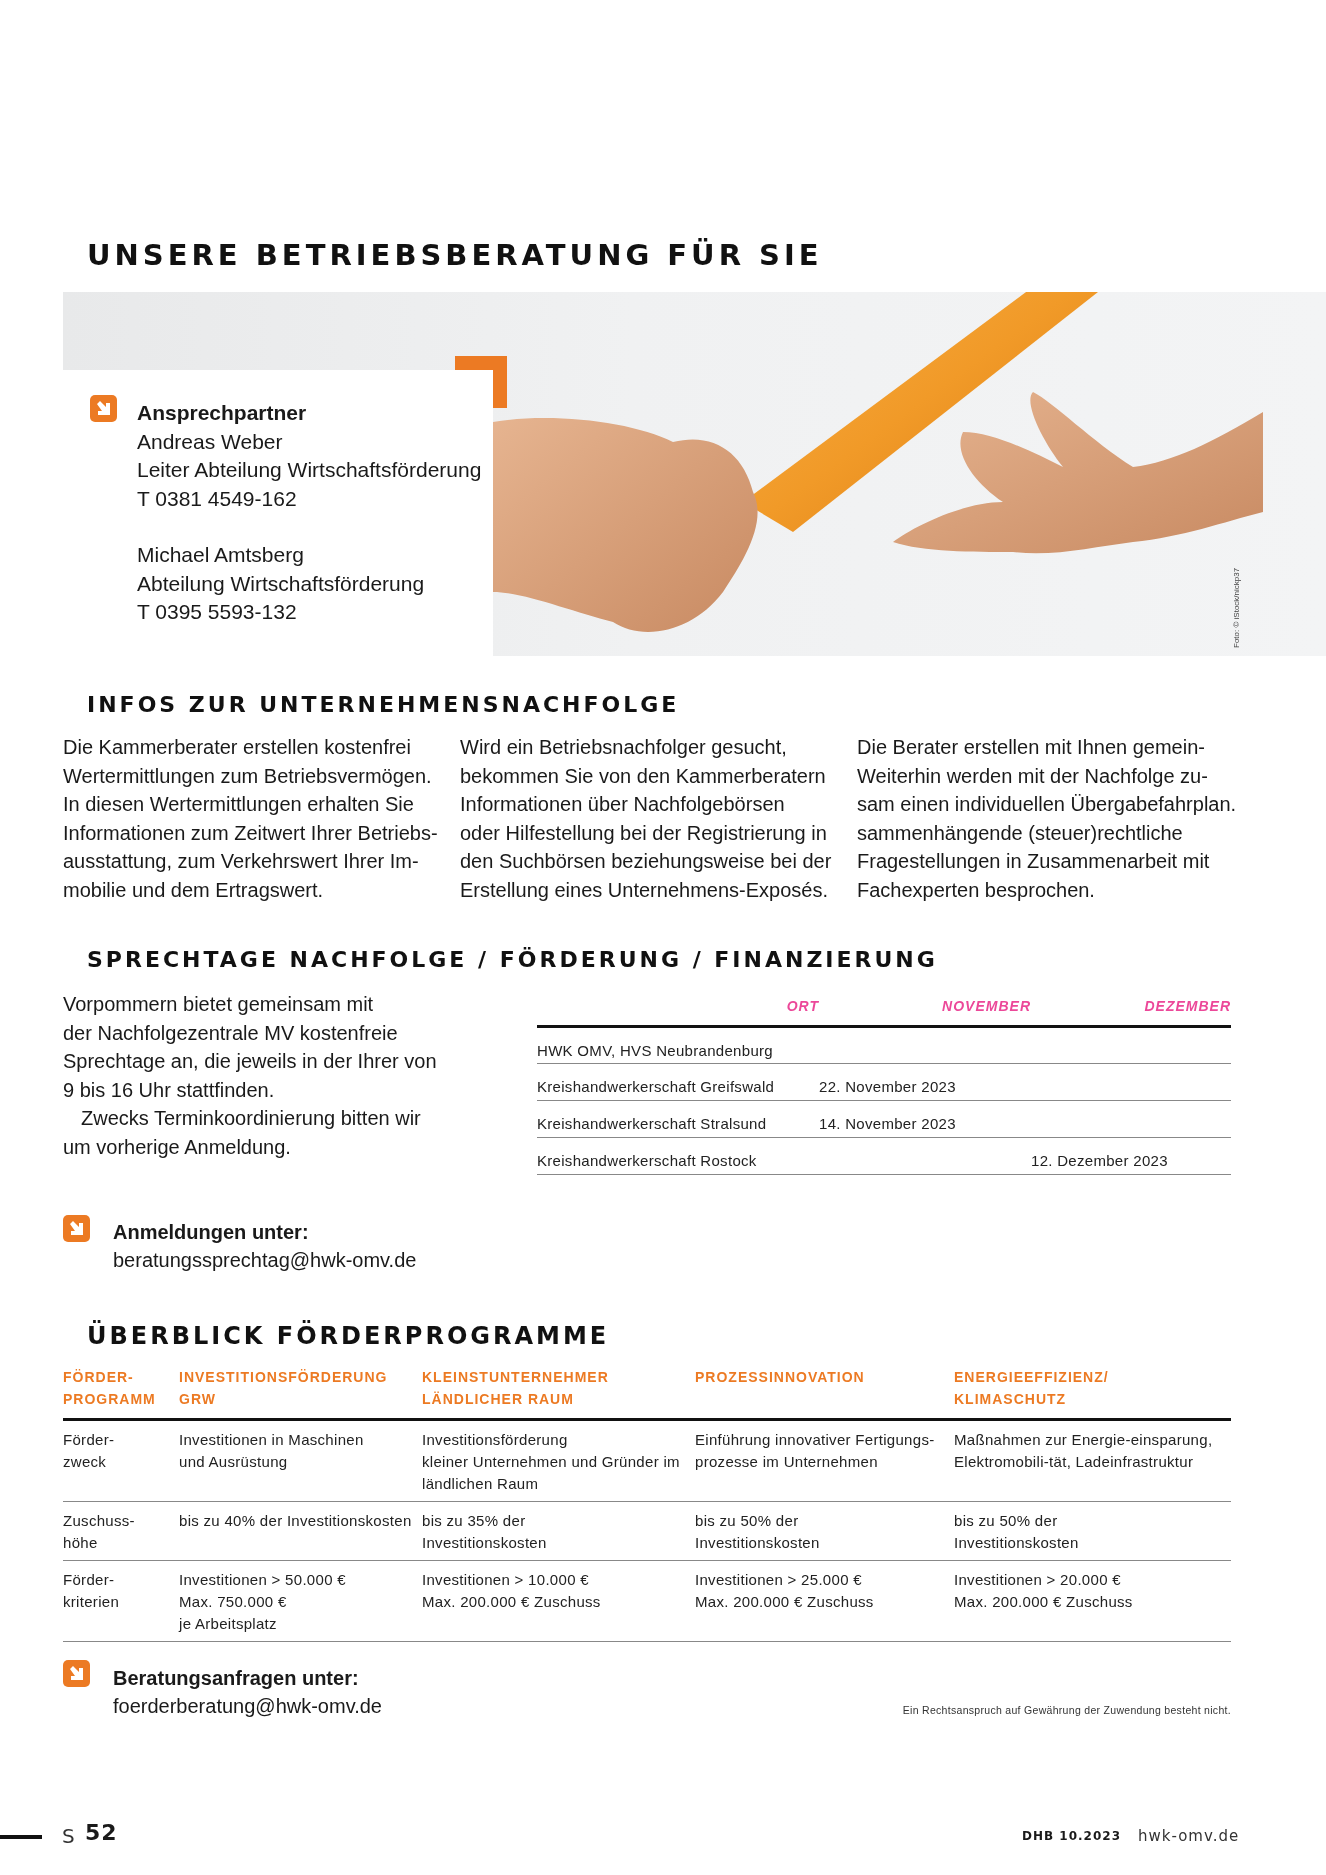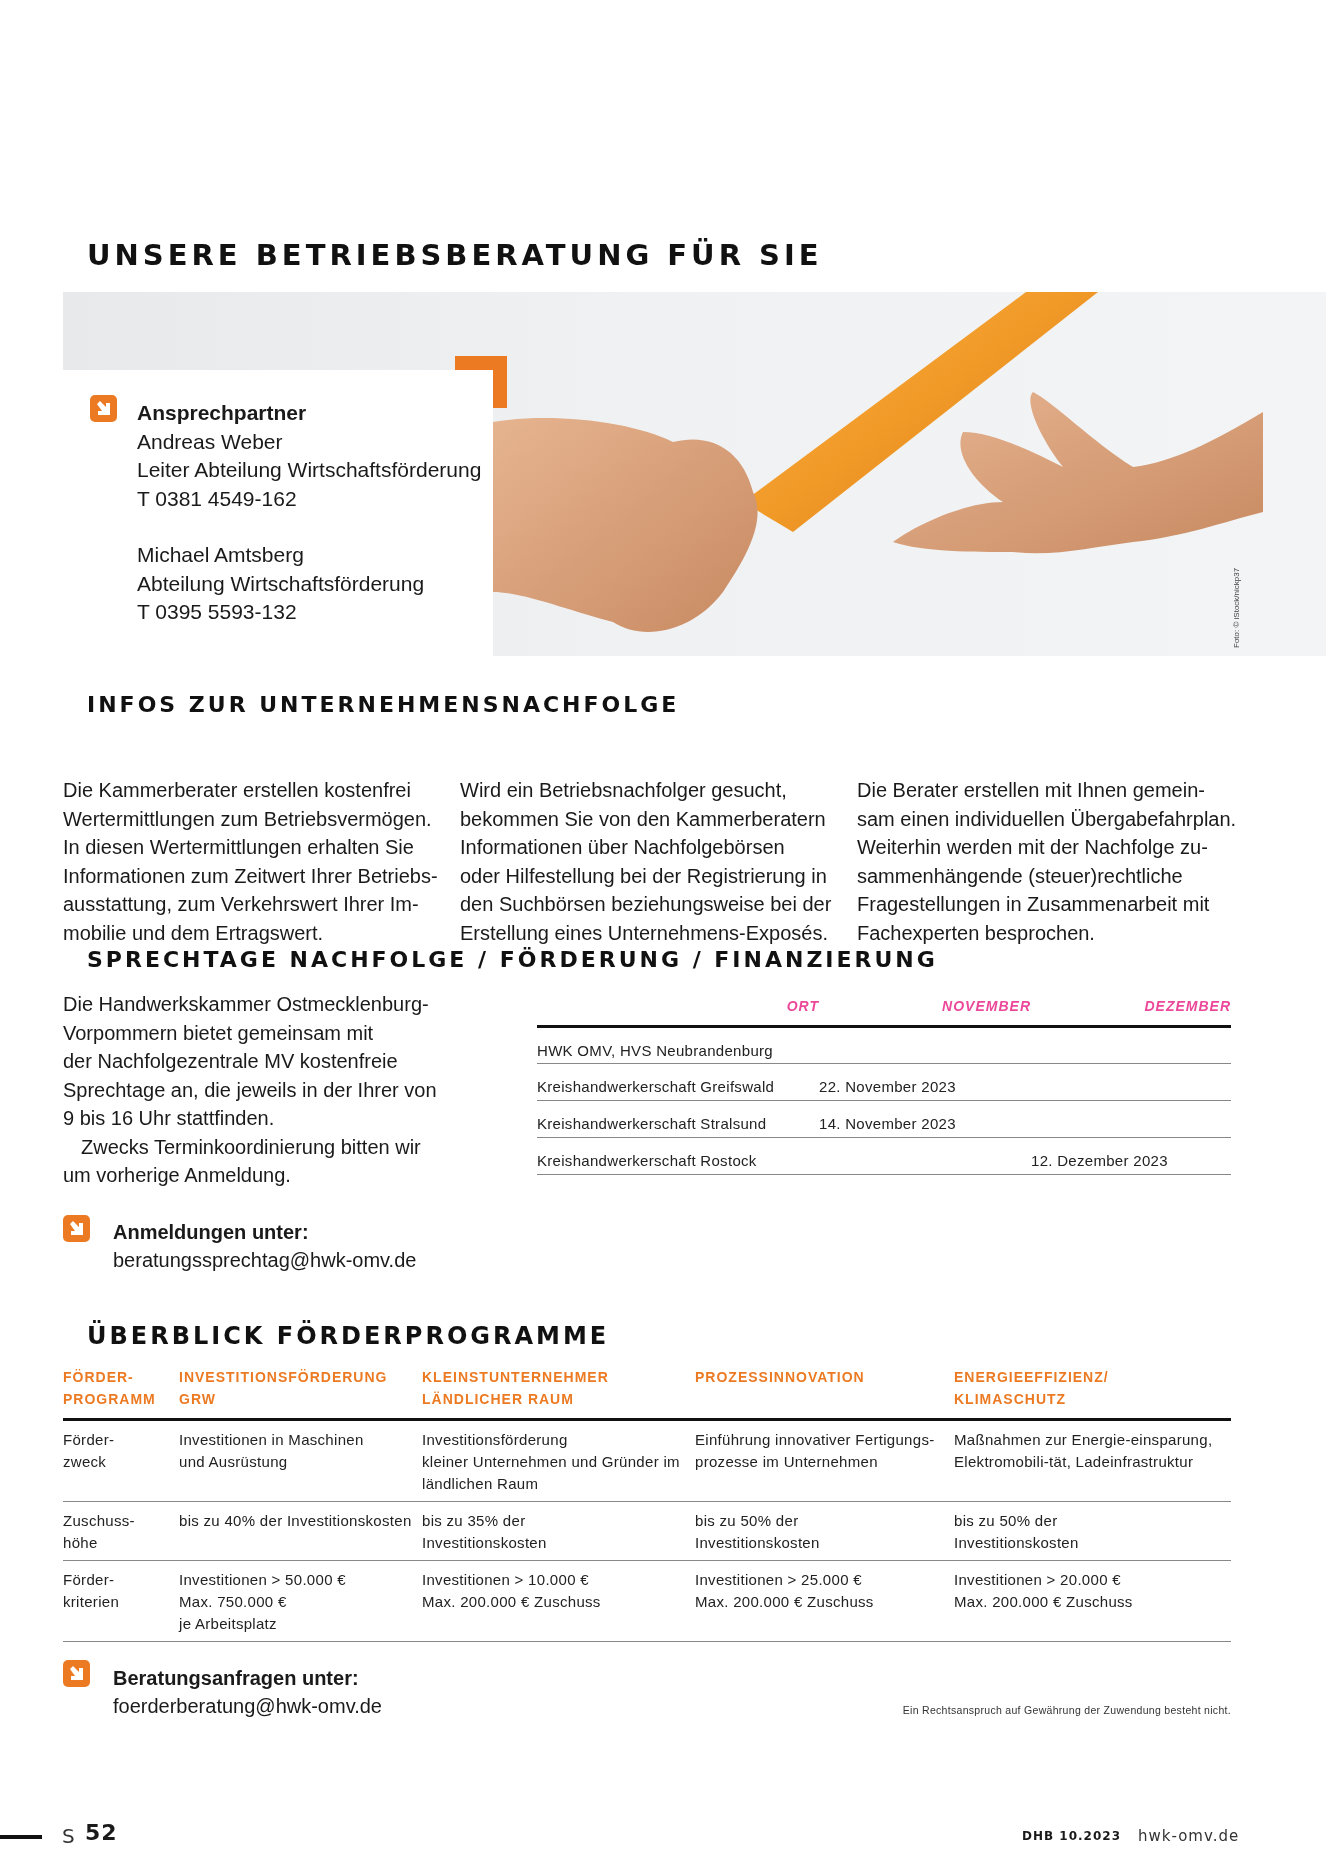--- a/index.html
+++ b/index.html
@@ -21,21 +21,21 @@
   .arrow-icon { position: absolute; width: 27px; height: 27px; background: #ec7a23; border-radius: 5px; }
   .arrow-icon svg { width: 27px; height: 27px; display: block; }
 
   #contact-icon { left: 90px; top: 395px; }
   #contact { position: absolute; left: 137px; top: 399px; font-size: 21px; line-height: 28.5px; }
   #contact .bold { font-weight: bold; }
   #contact .gap { height: 28px; }
 
   
   #infos-title { position: absolute; left: 63px; top: 692px; font-size: 22px; letter-spacing: 3px; }
-  .col { position: absolute; top: 733px; width: 380px; font-size: 20px; line-height: 28.5px; color: #1a1a1a; margin-top: 43px; }
+  .col { position: absolute; top: 733px; width: 380px; font-size: 20px; line-height: 28.5px; color: #1a1a1a; }
   #col1 { left: 63px; }
   #col2 { left: 460px; }
   #col3 { left: 857px; width: 400px; }
 
   
   #sprech-title { position: absolute; left: 63px; top: 947px; font-size: 22px; letter-spacing: 3px; }
   #sprech-text { position: absolute; left: 63px; top: 990px; width: 380px; font-size: 20px; line-height: 28.5px; }
   #sprech-text .indent { padding-left: 18px; }
 
   #sprech-table { position: absolute; left: 537px; top: 995px; width: 694px; border-collapse: collapse; font-size: 15px; }
@@ -133,30 +133,29 @@
 <div id="col2" class="col">
   <div>Wird ein Betriebsnachfolger gesucht,</div>
   <div>bekommen Sie von den Kammerberatern</div>
   <div>Informationen über Nachfolgebörsen</div>
   <div>oder Hilfestellung bei der Registrierung in</div>
   <div>den Suchbörsen beziehungsweise bei der</div>
   <div>Erstellung eines Unternehmens-Exposés.</div>
 </div>
 <div id="col3" class="col">
   <div>Die Berater erstellen mit Ihnen gemein-</div>
+  <div>Weiterhin werden mit der Nachfolge zu-</div>
   <div>sam einen individuellen Übergabefahrplan.</div>
-  <div>Weiterhin werden mit der Nachfolge zu-</div>
   <div>sammenhängende (steuer)rechtliche</div>
   <div>Fragestellungen in Zusammenarbeit mit</div>
   <div>Fachexperten besprochen.</div>
 </div>
 
 <h2 id="sprech-title" class="h-display">SPRECHTAGE NACHFOLGE / FÖRDERUNG / FINANZIERUNG</h2>
 <div id="sprech-text">
-  <div>Die Handwerkskammer Ostmecklenburg-</div>
   <div>Vorpommern bietet gemeinsam mit</div>
   <div>der Nachfolgezentrale MV kostenfreie</div>
   <div>Sprechtage an, die jeweils in der Ihrer von</div>
   <div>9 bis 16 Uhr stattfinden.</div>
   <div class="indent">Zwecks Terminkoordinierung bitten wir</div>
   <div>um vorherige Anmeldung.</div>
 </div>
 
 <table id="sprech-table">
   <thead>

